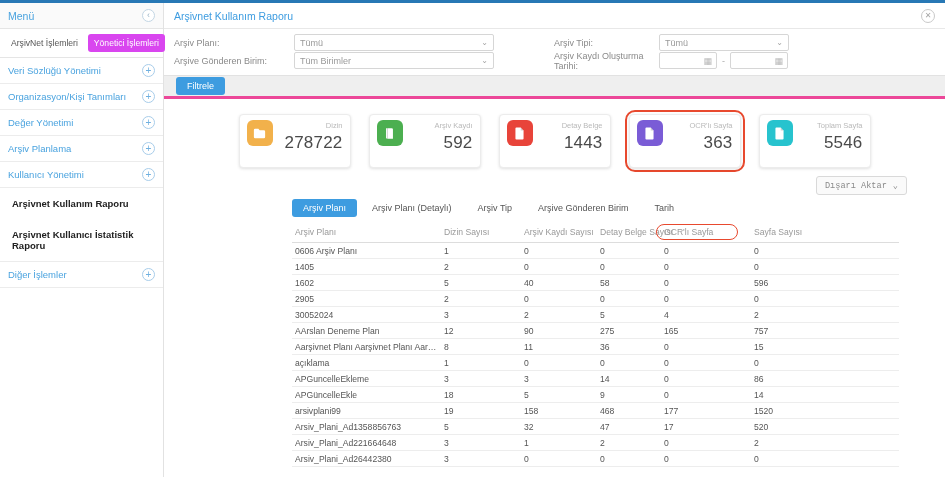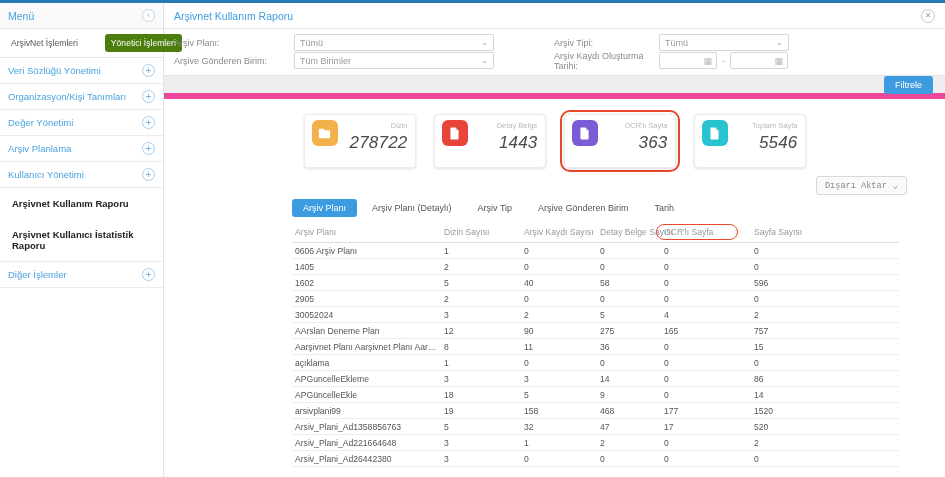--- a/index.html
+++ b/index.html
@@ -4,23 +4,23 @@
 <style>
   * { margin:0; padding:0; box-sizing:border-box; }
   html,body { width:945px; height:477px; background:#fff; font-family:"Liberation Sans","DejaVu Sans",sans-serif; overflow:hidden; }
   .app { width:945px; height:477px; border-top:3px solid #2878b5; display:flex; position:relative; background:#fff; }
 
   
   .sidebar { width:164px; flex:0 0 164px; border-right:1px solid #e2e2e2; background:#fff; }
   .sidebar-header { display:flex; align-items:center; justify-content:space-between; padding:6px 8px; background:#fafafa; border-bottom:1px solid #e5e5e5; }
   .sidebar-title { color:#4aa3df; font-size:10.5px; }
   .circle-icon { width:13px; height:13px; border:1px solid #c3d6e4; border-radius:50%; color:#9ab4c6; font-size:9px; line-height:11px; text-align:center; display:inline-block; background:#fff; cursor:pointer; }
-  .sidebar-tabs { display:flex; gap:21px; align-items:center; padding:5px 5px; border-bottom:1px solid #e5e5e5; }
+  .sidebar-tabs { display:flex; gap:4px; align-items:center; padding:5px 5px; border-bottom:1px solid #e5e5e5; }
   .s-tab { font-size:8.6px; color:#555; padding:4px 6px; border-radius:3px; cursor:pointer; white-space:nowrap; }
-  .s-tab.active { background:#4d7c0f; color:#fff; }
+  .s-tab.active { background:#d946ef; color:#fff; }
   .menu-item { display:flex; align-items:center; justify-content:space-between; padding:6px 8px; border-bottom:1px solid #ececec; cursor:pointer; }
   .menu-item .lbl { color:#4aa3df; font-size:9.5px; }
   .pm-icon { width:13px; height:13px; border:1px solid #a8cdea; border-radius:50%; color:#6fb0e0; font-size:10px; line-height:11px; text-align:center; flex:0 0 13px; }
   .submenu { border-bottom:1px solid #ececec; }
   .submenu-item { padding:10px 8px 10px 12px; font-size:9.5px; font-weight:bold; color:#222; cursor:pointer; }
 
   
   .main { flex:1; display:flex; flex-direction:column; min-width:0; }
   .main-header { display:flex; align-items:center; justify-content:space-between; padding:6px 10px 5px 10px; border-bottom:1px solid #e8e8e8; }
   .main-title { color:#3d9ce0; font-size:10.5px; }
@@ -30,30 +30,30 @@
   .f-col { display:flex; flex-direction:column; gap:1px; }
   .f-row { display:flex; align-items:center; height:17px; }
   .f-label { font-size:9px; color:#8a8a8a; width:120px; flex:0 0 120px; }
   .f-label.narrow { width:105px; flex:0 0 105px; }
   .select { width:200px; height:17px; border:1px solid #d6d6d6; border-radius:2px; display:flex; align-items:center; justify-content:space-between; padding:0 5px; font-size:9px; color:#9a9a9a; background:#fff; cursor:pointer; }
   .select .chev { color:#a5a5a5; font-size:8px; }
   .date-wrap { display:flex; align-items:center; gap:5px; }
   .date-input { width:58px; height:17px; border:1px solid #d6d6d6; border-radius:2px; display:flex; align-items:center; justify-content:flex-end; padding:0 4px; color:#b9b9b9; font-size:9px; cursor:text; }
   .date-sep { color:#aaa; font-size:9px; }
 
-  .gray-bar { background:#efefef; border-top:1px solid #e2e2e2; border-bottom:6px solid #ec4899; height:24px; display:flex; align-items:center; justify-content:flex-end; padding:0 12px; }
+  .gray-bar { background:#efefef; border-top:1px solid #e2e2e2; border-bottom:3px solid #ec4899; height:24px; display:flex; align-items:center; padding:0 12px; }
   .btn-blue { background:#3d9ce0; color:#fff; border:none; border-radius:3px; font-size:9px; padding:4px 11px; cursor:pointer; font-family:inherit; }
 
   .cards-row { display:flex; justify-content:center; gap:10px; margin-top:11px; }
   .card-wrap { border:2px solid transparent; border-radius:10px; padding:2px; }
   .card-wrap.hl { border-color:#e8492e; }
   .card { width:112px; height:54px; background:#fff; border:1px solid #ececec; border-radius:4px; box-shadow:0 1px 3px rgba(0,0,0,0.12); position:relative; padding:5px 6px; }
   .card-icon { position:absolute; left:7px; top:5px; width:26px; height:26px; border-radius:6px; display:flex; align-items:center; justify-content:center; }
   .card-label { position:absolute; right:7px; top:6px; font-size:7.5px; color:#b9b9b9; white-space:nowrap; }
-  .card-value { position:absolute; right:7px; top:18px; font-size:17px; color:#4a4a4a; letter-spacing:0.2px;font-style:italic; }
+  .card-value { position:absolute; right:7px; top:18px; font-size:17px; color:#4a4a4a; letter-spacing:0.2px; }
 
   .content { margin-left:128px; width:607px; }
   .export-row { display:flex; justify-content:flex-end; margin:4px 0 4px 0; padding-right:0; transform:translateX(8px); }
   .btn-export { background:#fafafa; border:1px solid #d9d9d9; border-radius:3px; color:#8a8a8a; font-size:8.6px; padding:3px 8px; cursor:pointer; font-family:Liberation Mono, monospace; display:flex; gap:6px; align-items:center; }
   .tab-bar { display:flex; align-items:center; gap:4px; margin-top:2px; }
   .r-tab { font-size:9px; color:#555; padding:4px 11px; border-radius:3px; cursor:pointer; white-space:nowrap; }
   .r-tab.active { background:#3d9ce0; color:#fff; }
 
   table { border-collapse:collapse; width:100%; margin-top:5px; table-layout:fixed; }
   th { font-size:8.6px; color:#999; font-weight:normal; text-align:left; padding:5px 4px 5px 0; border-bottom:1px solid #ddd; white-space:nowrap; overflow:visible; }
@@ -170,20 +170,32 @@
               <svg width="15" height="15" viewBox="0 0 24 24">
                 <path d="M3 6.5A2 2 0 0 1 5 4.5h5.2l2 2.3H19a2 2 0 0 1 2 2v8.7a2 2 0 0 1-2 2H5a2 2 0 0 1-2-2z" fill="#fff"></path>
               </svg>
             </span>
             <span class="card-label">Dizin</span>
             <span class="card-value">278722</span>
           </div>
         </div>
         <div class="card-wrap">
           <div class="card">
+            <span class="card-icon" style="background: rgb(76, 175, 80);">
+              <svg width="15" height="15" viewBox="0 0 24 24">
+                <path d="M6.5 3.5h9a2 2 0 0 1 2 2v15h-9a2 2 0 0 1-2-2z" fill="#fff"></path>
+                <path d="M8.8 3.5v17" stroke="rgba(0,0,0,0.18)" stroke-width="1.4"></path>
+              </svg>
+            </span>
+            <span class="card-label">Arşiv Kaydı</span>
+            <span class="card-value">592</span>
+          </div>
+        </div>
+        <div class="card-wrap">
+          <div class="card">
             <span class="card-icon" style="background: rgb(232, 68, 58);">
               <svg width="15" height="15" viewBox="0 0 24 24">
                 <path d="M5.5 4a1.5 1.5 0 0 1 1.5-1.5h7l4.5 4.6V20a1.5 1.5 0 0 1-1.5 1.5H7A1.5 1.5 0 0 1 5.5 20z" fill="#fff"></path>
                 <path d="M14 2.5l4.5 4.6H14z" fill="rgba(0,0,0,0.18)"></path>
               </svg>
             </span>
             <span class="card-label">Detay Belge</span>
             <span class="card-value">1443</span>
           </div>
         </div>

